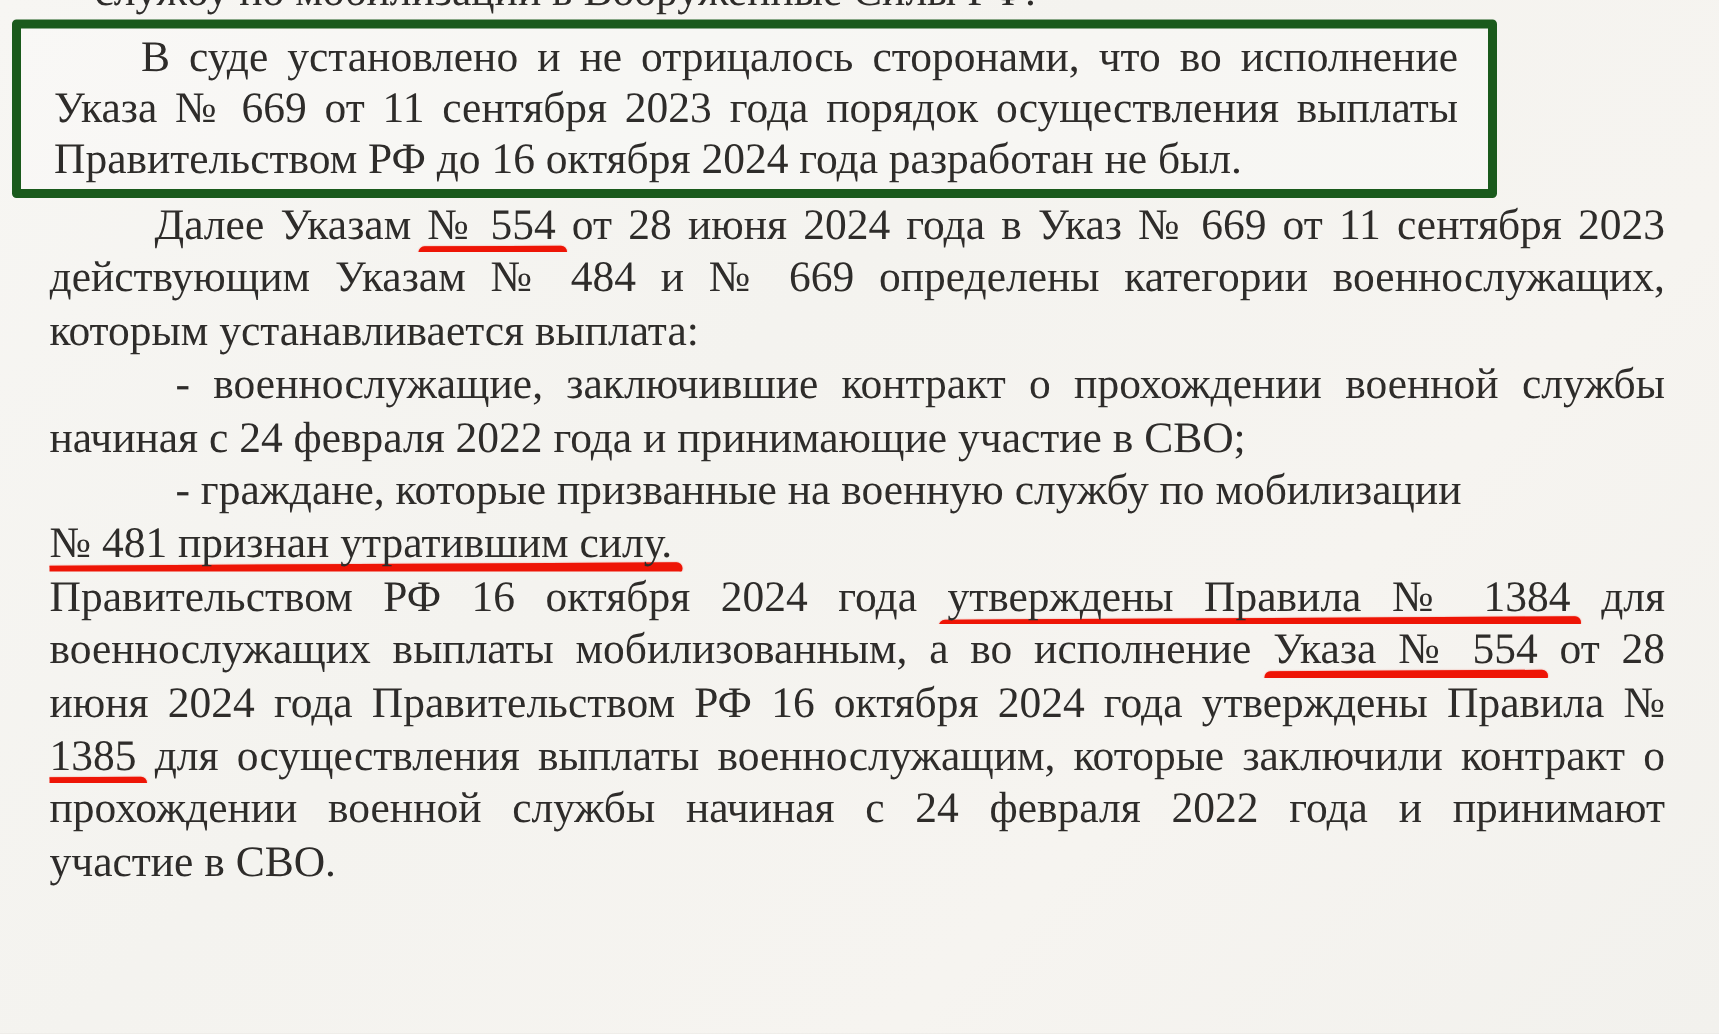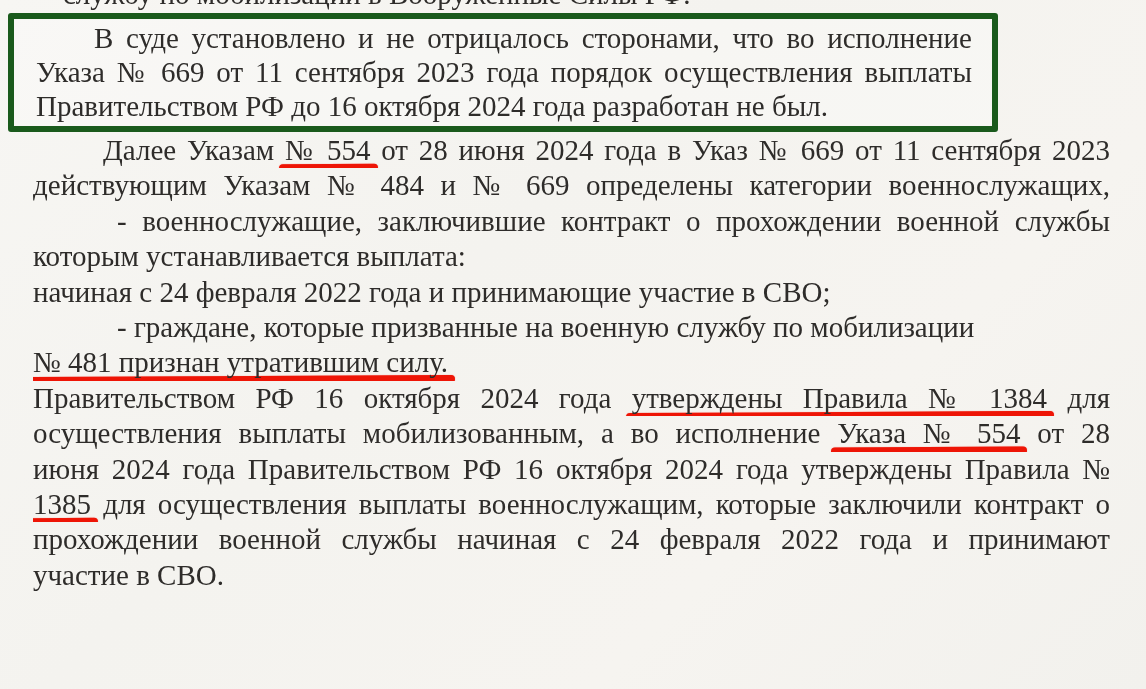--- a/index.html
+++ b/index.html
@@ -68,26 +68,26 @@
     <div class="lines">
         <div class="line j ind-para-sm"><span class="seg">В суде установлено и не отрицалось сторонами, что во исполнение данного</span></div>
         <div class="line j"><span class="seg">Указа № 669 от 11 сентября 2023 года порядок осуществления выплаты</span></div>
         <div class="line"><span class="seg">Правительством РФ до 16 октября 2024 года разработан не был.</span></div>
       </div>
   </div>
 
   <div class="doc-body">
       <div class="line j ind-para"><span class="seg">Далее Указам </span><span class="redline">№ 554</span><span class="seg"> от 28 июня 2024 года в Указ № 669 от 11 сентября 2023</span></div>
       <div class="line j"><span class="seg">действующим Указам № 484 и № 669 определены категории военнослужащих,</span></div>
+      <div class="line"><span class="seg">которым устанавливается выплата:</span></div>
       <div class="line j ind-bullet"><span class="seg">- военнослужащие, заключившие контракт о прохождении военной службы</span></div>
-      <div class="line"><span class="seg">которым устанавливается выплата:</span></div>
       <div class="line"><span class="seg">начиная с 24 февраля 2022 года и принимающие участие в СВО;</span></div>
       <div class="line ind-bullet"><span class="seg">- граждане, которые призванные на военную службу по мобилизации</span></div>
       <div class="line"><span class="redline">№ 481 признан утратившим силу.</span></div>
       <div class="line j"><span class="seg">Правительством РФ 16 октября 2024 года </span><span class="redline">утверждены Правила № 1384</span><span class="seg"> для</span></div>
-      <div class="line j"><span class="seg">осуществления выплаты мобилизованным, а во исполнение </span><span class="redline">Указа № 554</span><span class="seg"> от 28</span></div>
+      <div class="line j"><span class="seg">военнослужащих выплаты мобилизованным, а во исполнение </span><span class="redline">Указа № 554</span><span class="seg"> от 28</span></div>
       <div class="line j"><span class="seg">июня 2024 года Правительством РФ 16 октября 2024 года утверждены Правила №</span></div>
       <div class="line j"><span class="redline">1385</span><span class="seg"> для осуществления выплаты военнослужащим, которые заключили контракт о</span></div>
       <div class="line j"><span class="seg">прохождении военной службы начиная с 24 февраля 2022 года и принимают</span></div>
       <div class="line"><span class="seg">участие в СВО.</span></div>
     </div>
 
 </div>
 
 </body></html>

